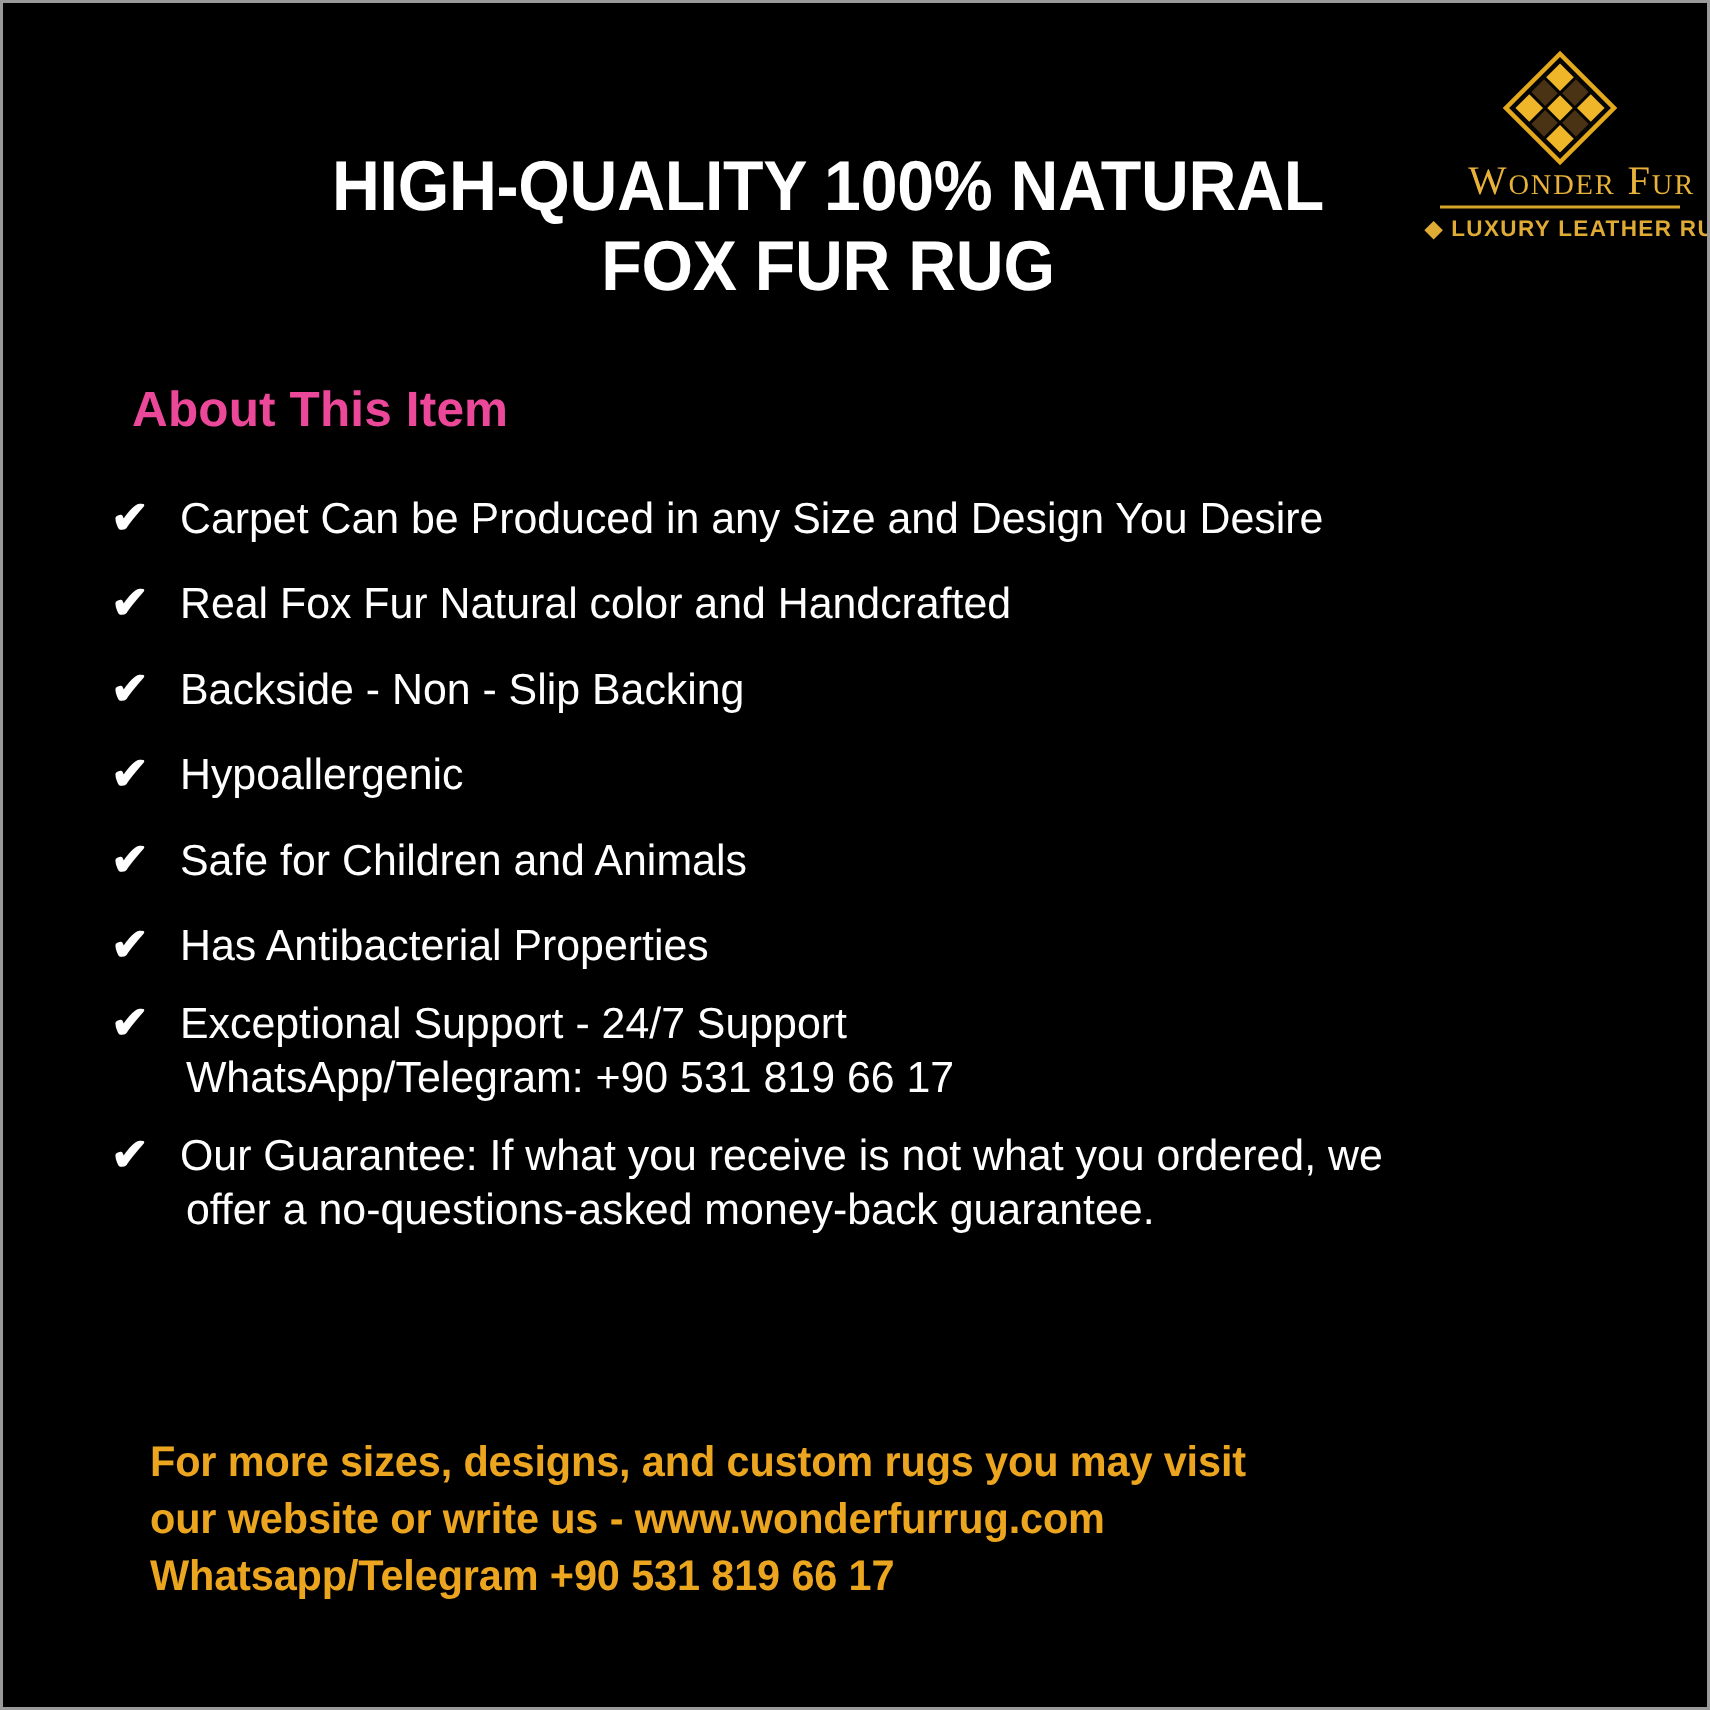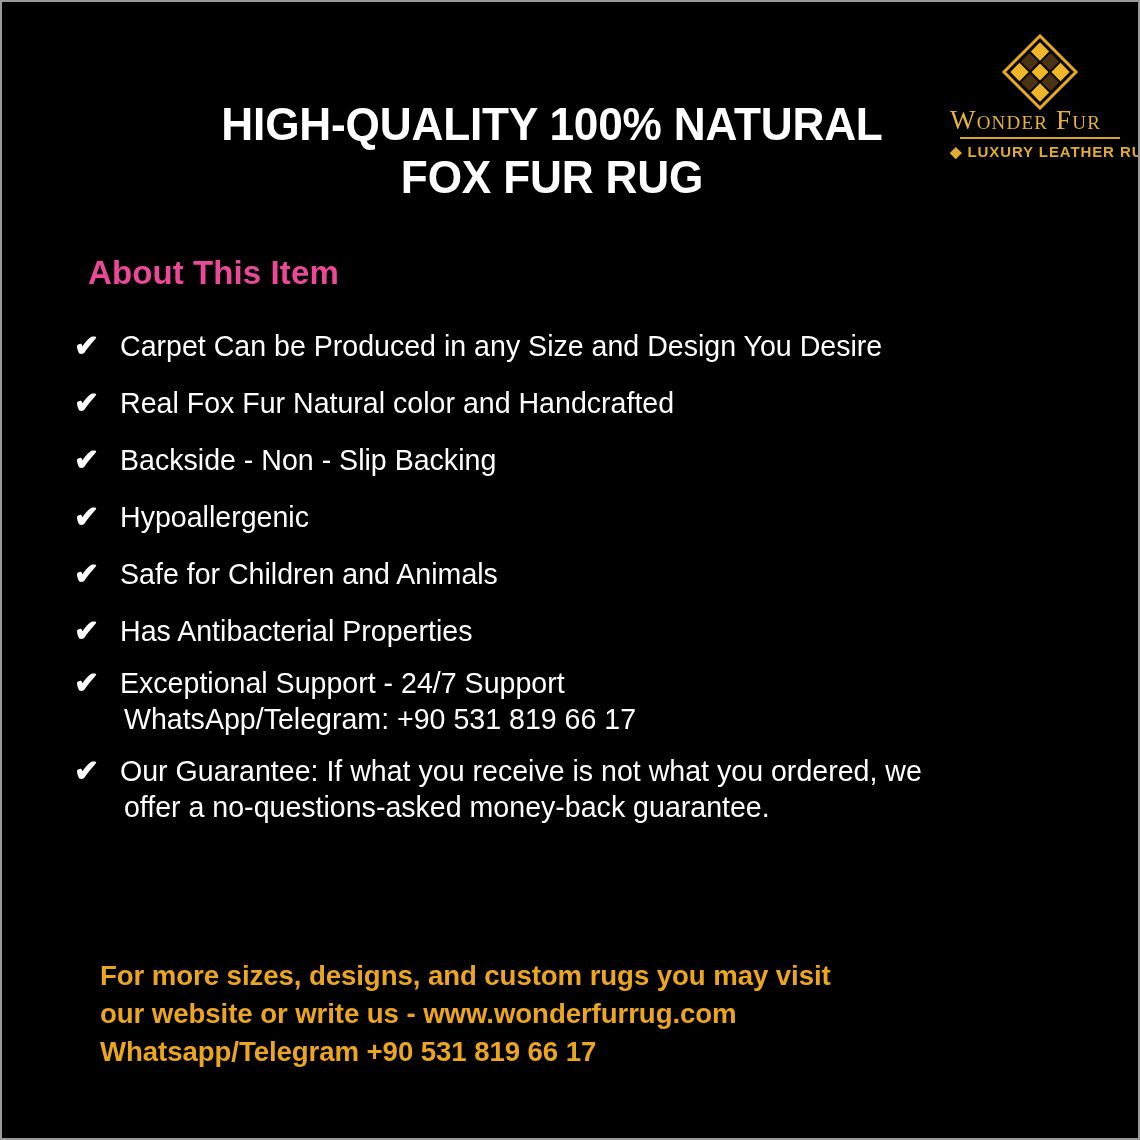--- a/index.html
+++ b/index.html
@@ -21,21 +21,21 @@
     border: 2px solid #9a9a9a;
     overflow: hidden;
   }
 
   
   .logo-block {
     position: absolute;
     left: 948px;
     top: 34px;
     width: 180px;
-    text-align: left;
+    text-align: right;
   }
   .logo-diamond-wrap {
     width: 100%;
     height: 72px;
     display: flex;
     align-items: center;
     justify-content: center;
   }
   .logo-diamond {
     width: 54px;

